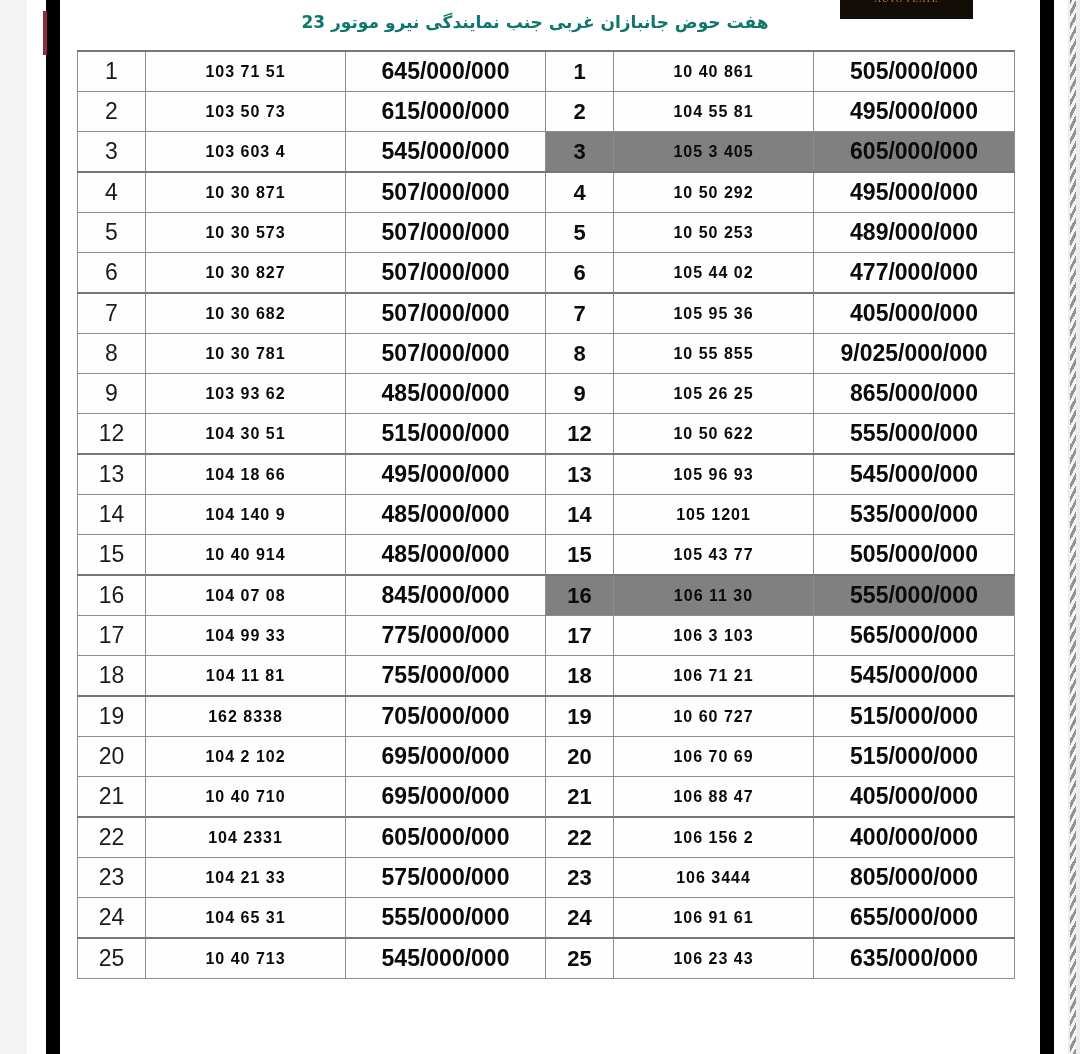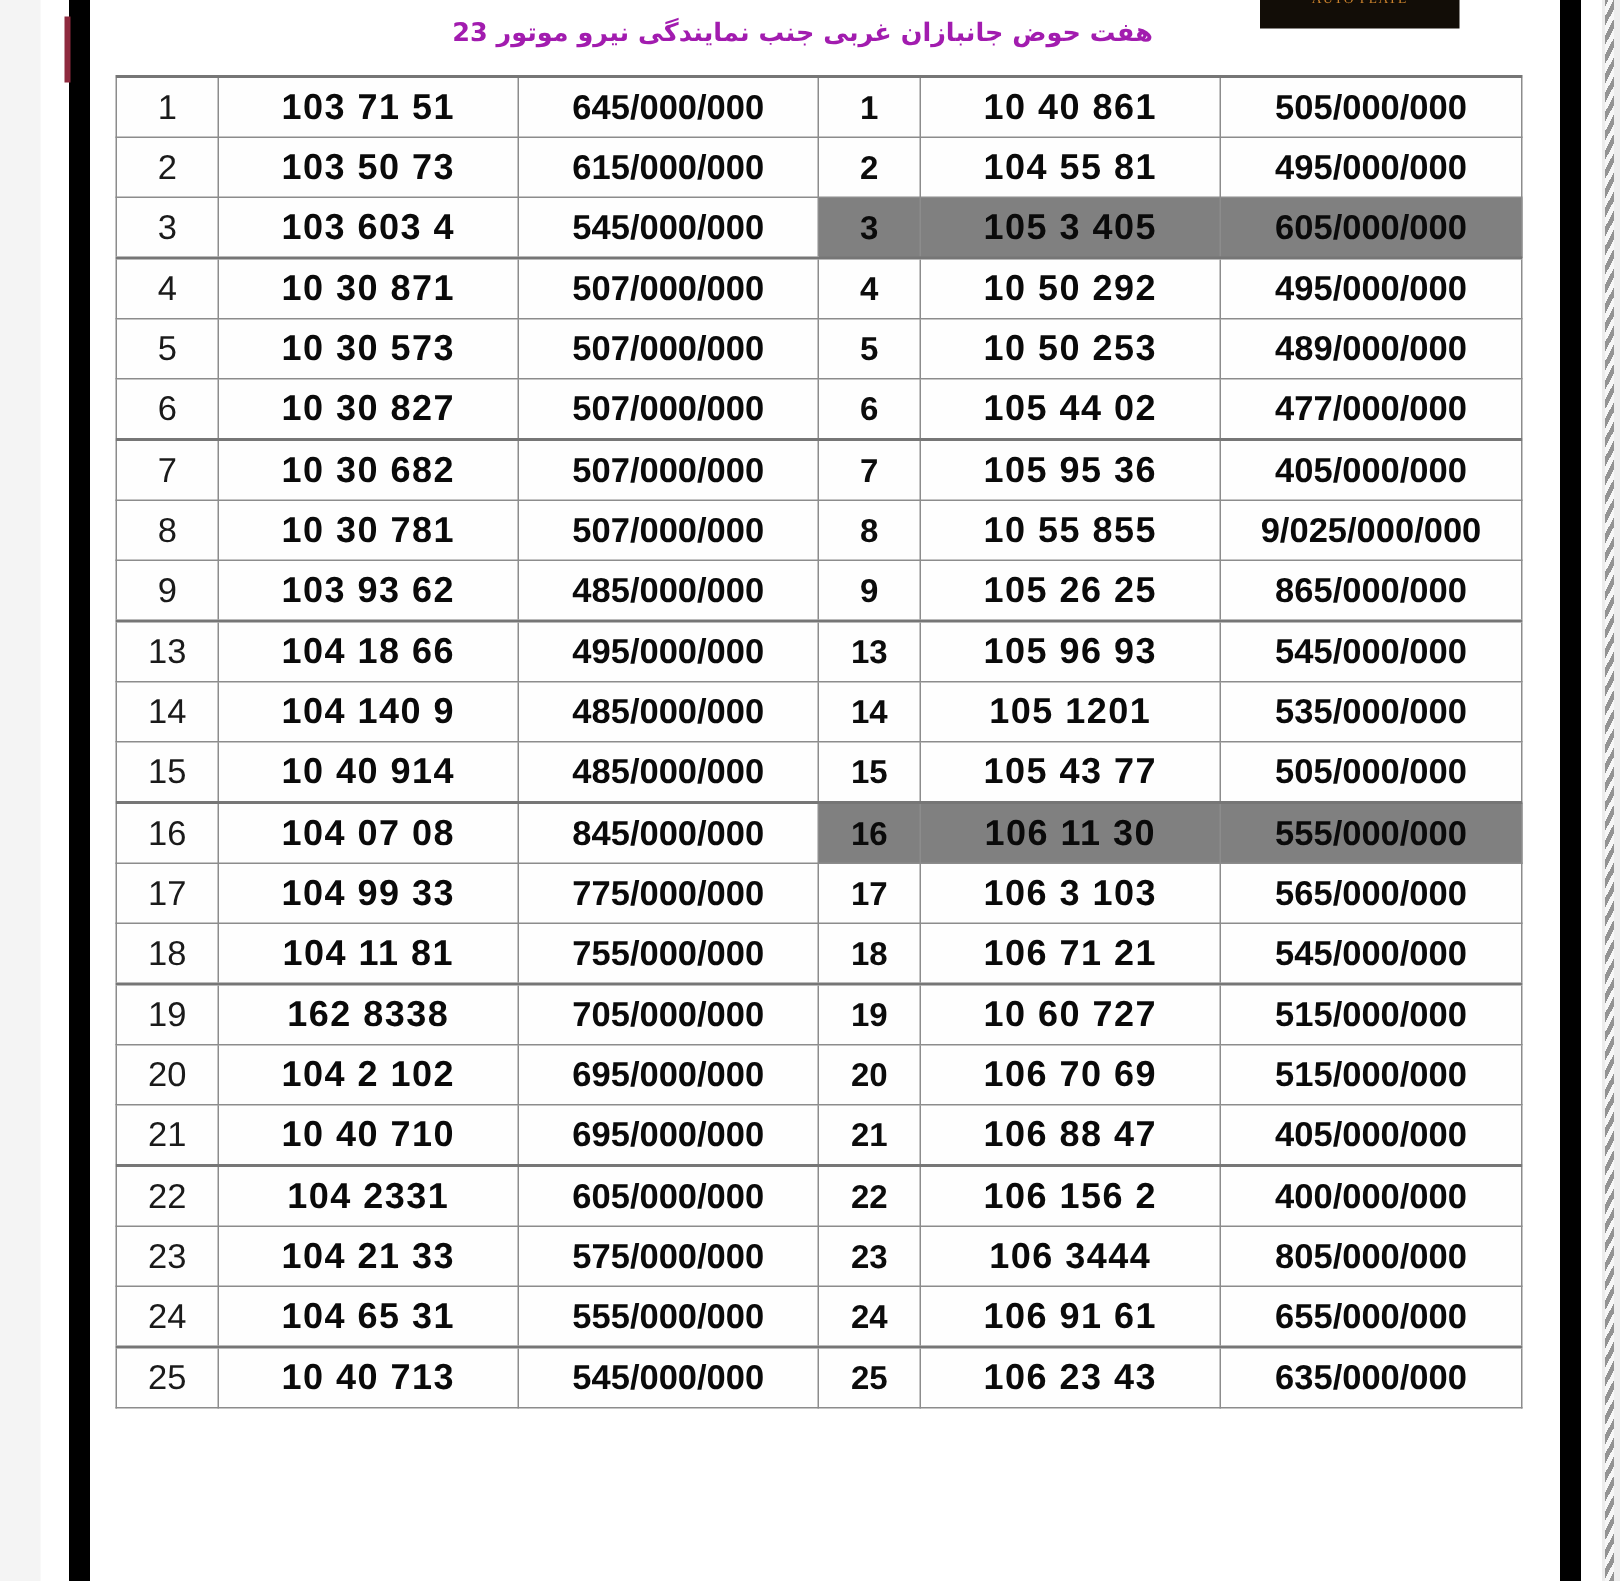--- a/index.html
+++ b/index.html
@@ -96,21 +96,21 @@
   
   .doc-title {
     position: absolute;
     left: 70px; top: 12px;
     width: 930px;
     text-align: center;
     direction: rtl;
     font-family: "DejaVu Sans", sans-serif;
     font-size: 17px;
     font-weight: 700;
-    color: #a21caf;
+    color: #0f766e;
     white-space: nowrap;
   }
 
   
   .table-wrap {
     position: absolute;
     left: 77px; top: 50px;
     width: 937px;
   }
   table.grid {
@@ -144,21 +144,21 @@
     font-weight: 400;
     color: #1a1a1a;
     font-family: "DejaVu Sans", sans-serif;
   }
   td.idx-right {
     font-size: 22px;
     font-weight: 700;
     color: #0c0c0c;
   }
   td.plate {
-    font-size: 24px;
+    font-size: 16px;
     font-weight: 700;
     color: #0a0a0a;
     letter-spacing: 1px;
   }
   td.price {
     font-size: 23px;
     font-weight: 700;
     color: #0a0a0a;
     letter-spacing: 0px;
     margin-top: 32px;
@@ -269,20 +269,28 @@
             <td class="price">9/025/000/000</td>
           </tr>
           <tr class="data-row">
             <td class="idx-left">9</td>
             <td class="plate">103 93 62</td>
             <td class="price">485/000/000</td>
             <td class="idx-right">9</td>
             <td class="plate">105 26 25</td>
             <td class="price">865/000/000</td>
           </tr>
+          <tr class="data-row">
+            <td class="idx-left">12</td>
+            <td class="plate">104 30 51</td>
+            <td class="price">515/000/000</td>
+            <td class="idx-right">12</td>
+            <td class="plate">10 50 622</td>
+            <td class="price">555/000/000</td>
+          </tr>
           <tr class="data-row thick-top">
             <td class="idx-left">13</td>
             <td class="plate">104 18 66</td>
             <td class="price">495/000/000</td>
             <td class="idx-right">13</td>
             <td class="plate">105 96 93</td>
             <td class="price">545/000/000</td>
           </tr>
           <tr class="data-row">
             <td class="idx-left">14</td>

